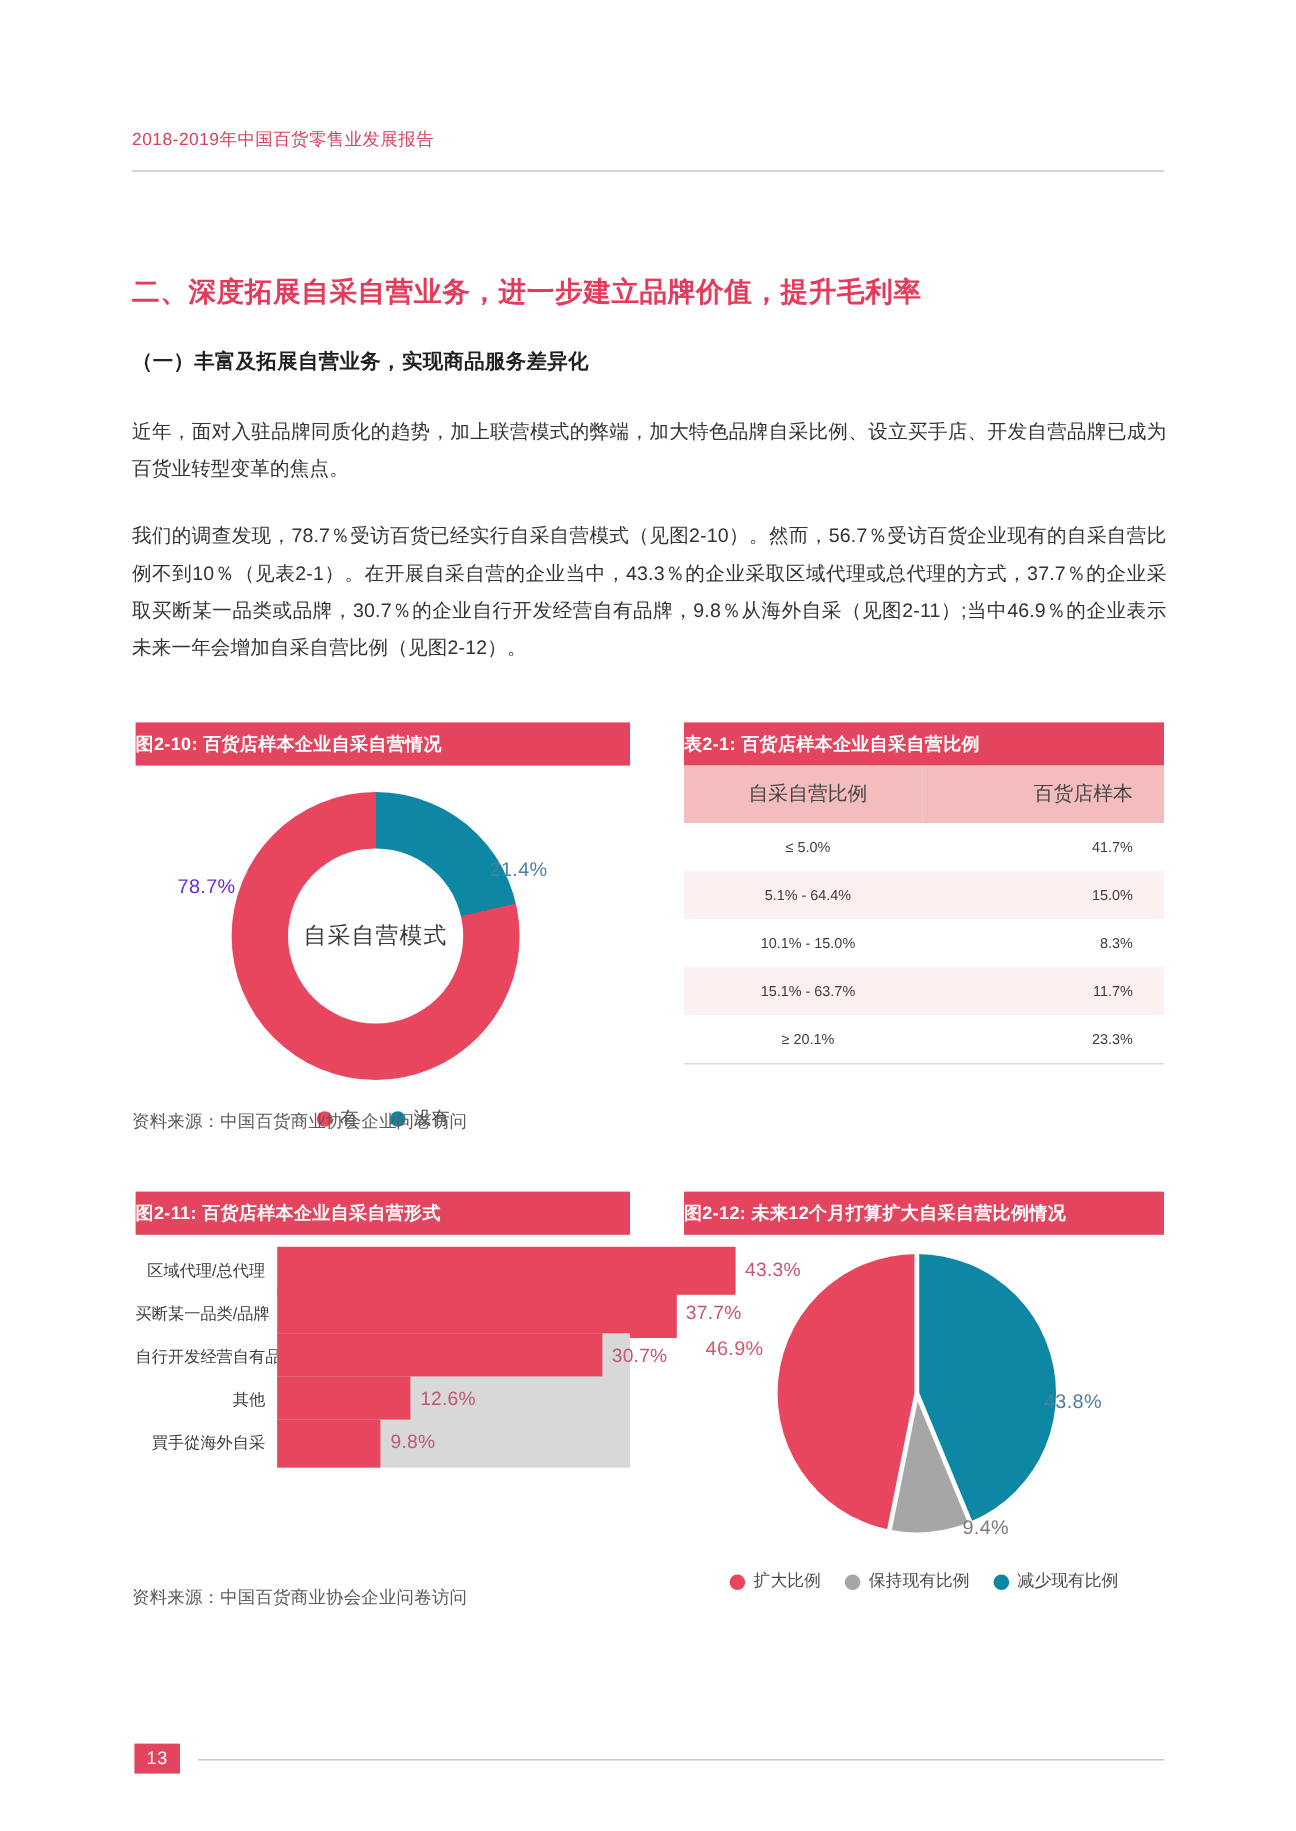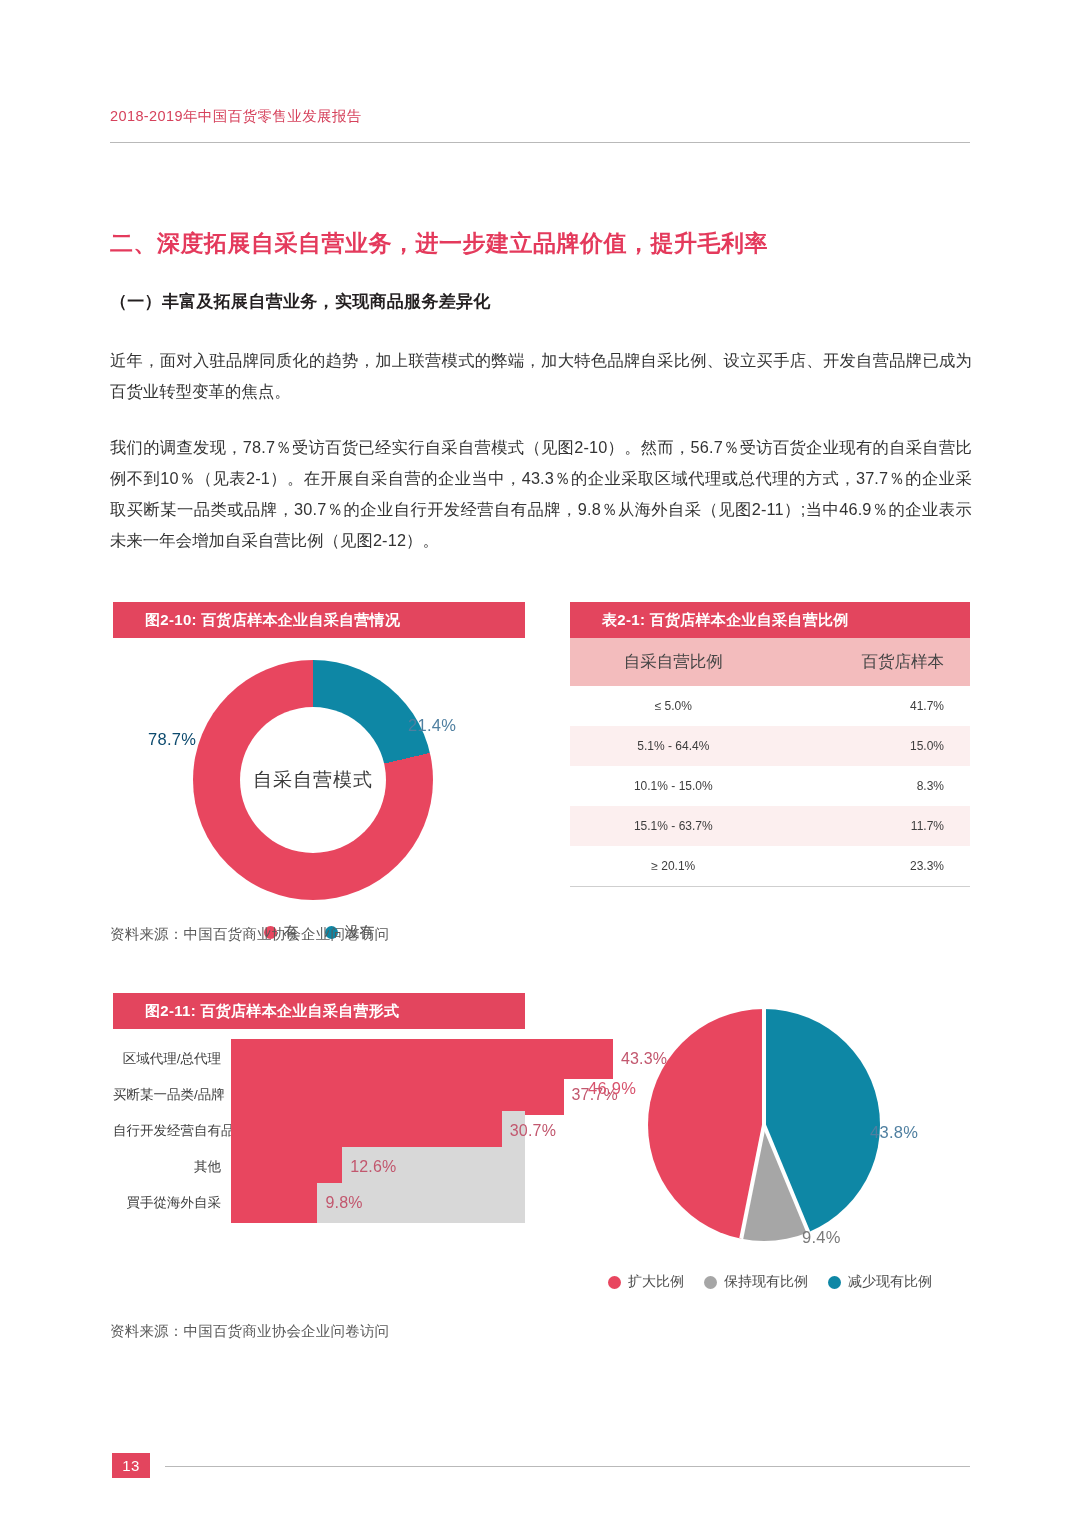--- a/index.html
+++ b/index.html
@@ -79,21 +79,21 @@
   .panel { position: absolute; }
 
   .panel-header {
     height: 36px;
     background: #e3455e;
     color: #ffffff;
     font-size: 15px;
     font-weight: bold;
     display: flex;
     align-items: center;
-    padding-left: 32px;
+    padding-left: 0;
     letter-spacing: .3px;
     white-space: nowrap;
   }
 
   
   #fig210 { left: 113px; top: 602px; width: 412px; }
   #fig210 .body { position: relative; height: 310px; }
 
   .donut-wrap {
     position: absolute;
@@ -124,21 +124,21 @@
   .donut-center-label {
     font-size: 19px;
     color: #3b3b3b;
     letter-spacing: 1px;
   }
   .donut-val {
     position: absolute;
     font-size: 16.5px;
     letter-spacing: .3px;
   }
-  .donut-val.left { left: 35px; top: 92px; color: #0c4a6e; }
+  .donut-val.left { left: 35px; top: 92px; color: #6d28d9; }
   .donut-val.right { left: 295px; top: 78px; color: #4f7fa0; }
 
   .legend {
     position: absolute;
     bottom: 6px;
     left: 0;
     width: 100%;
     display: flex;
     justify-content: center;
     gap: 26px;
@@ -399,20 +399,21 @@
             <div class="bar-fill" style="width: 29.4%; background: rgb(232, 70, 95);"></div>
             <div class="bar-value" style="left: calc(29.4% + 8px);">9.8%</div>
           </div>
         </div>
       </div>
   </div>
 
   <div class="source" id="src-2">资料来源：中国百货商业协会企业问卷访问</div>
 
   <div class="panel" id="fig212">
+    <div class="panel-header">图2-12: 未来12个月打算扩大自采自营比例情况</div>
     <div class="body">
       <div class="pie-wrap">
         <div class="pie" id="pie-disc" style="background: conic-gradient(rgb(14, 135, 165) 0deg, rgb(14, 135, 165) 157.522deg, rgb(166, 166, 166) 157.522deg, rgb(166, 166, 166) 191.329deg, rgb(232, 70, 95) 191.329deg, rgb(232, 70, 95) 360deg);"></div>
       <div class="pie-gap" style="width: 4px; height: 116px; left: calc(50% - 2px); top: 0px; transform: rotate(0deg); transform-origin: 50% 116px;"></div>
           <div class="pie-gap" style="width: 4px; height: 116px; left: calc(50% - 2px); top: 0px; transform: rotate(157.522deg); transform-origin: 50% 116px;"></div>
           <div class="pie-gap" style="width: 4px; height: 116px; left: calc(50% - 2px); top: 0px; transform: rotate(191.329deg); transform-origin: 50% 116px;"></div>
         </div>
       <div class="pie-val v1">46.9%</div>
       <div class="pie-val v2">9.4%</div>
       <div class="pie-val v3">43.8%</div>

